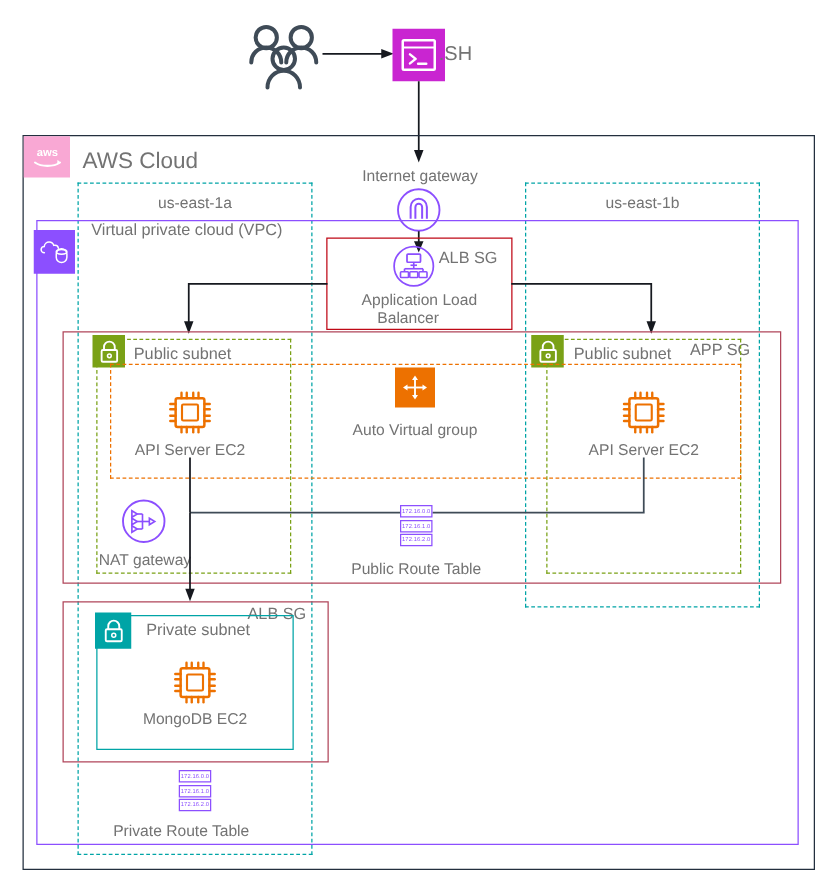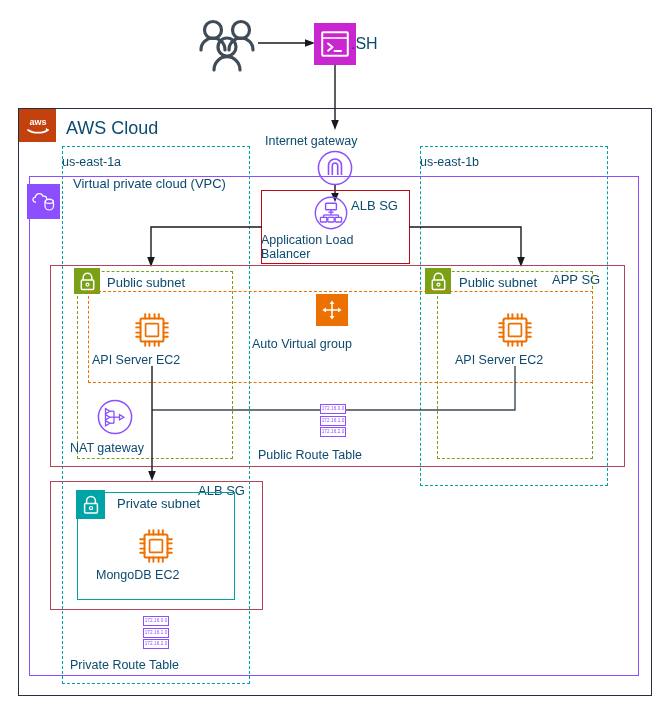--- a/index.html
+++ b/index.html
@@ -5,26 +5,26 @@
   html,body{margin:0;padding:0;}
   body{
     width:670px;height:704px;
     background:#ffffff;
     font-family:"Liberation Sans", sans-serif;
     color:#16191f;
     position:relative;
     overflow:hidden;
   }
   .abs{position:absolute;box-sizing:border-box;}
-  .lbl{font-size:12.5px;line-height:1.15;color:#0c4a6e;white-space:nowrap;}
-  .lbl-c{}
+  .lbl{font-size:12.5px;line-height:1.15;color:#737373;white-space:nowrap;}
+  .lbl-c{text-align:center;}
 
   
   .aws-cloud{border:1.5px solid #232f3e;background:transparent;}
-  .aws-badge{background:#c2410c;display:flex;align-items:center;justify-content:center;}
+  .aws-badge{background:#f9a8d4;display:flex;align-items:center;justify-content:center;}
   .aws-badge svg{display:block;}
 
   .az-box{border:1.6px dashed #00a4a6;background:transparent;}
   .vpc-box{border:1.3px solid #8c4fff;background:transparent;}
   .vpc-badge{background:#8c4fff;display:flex;align-items:center;justify-content:center;}
 
   .sg-box{border:1.3px solid #bf0816;background:transparent;}
   .sg-box.dim{border-color:#b0455a;}
 
   .subnet-pub-badge{background:#7aa116;display:flex;align-items:center;justify-content:center;}

